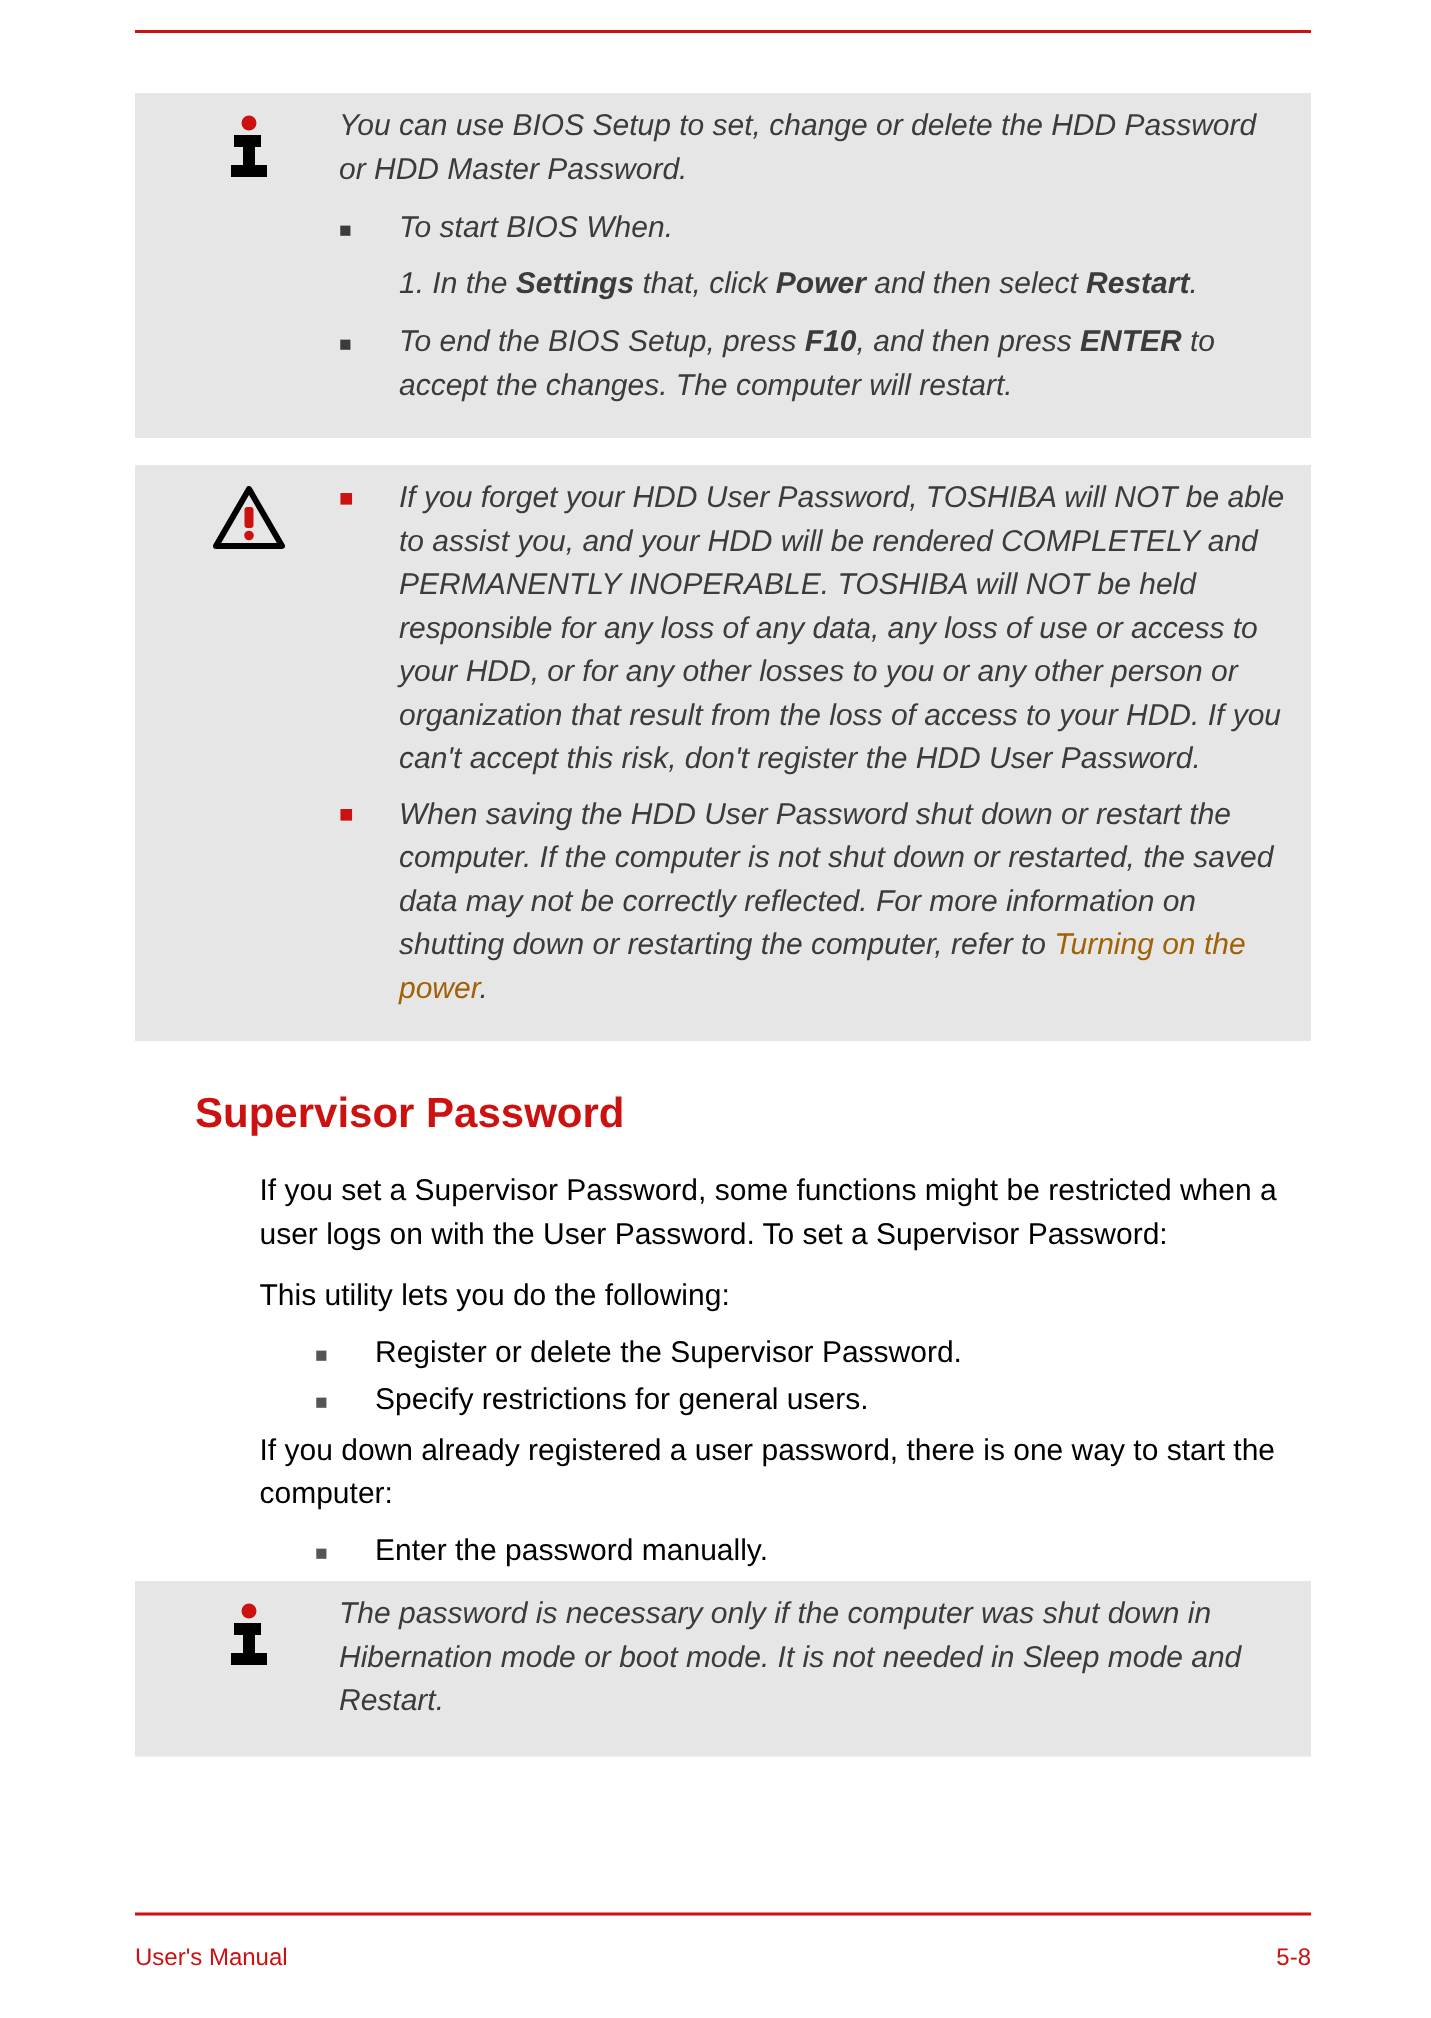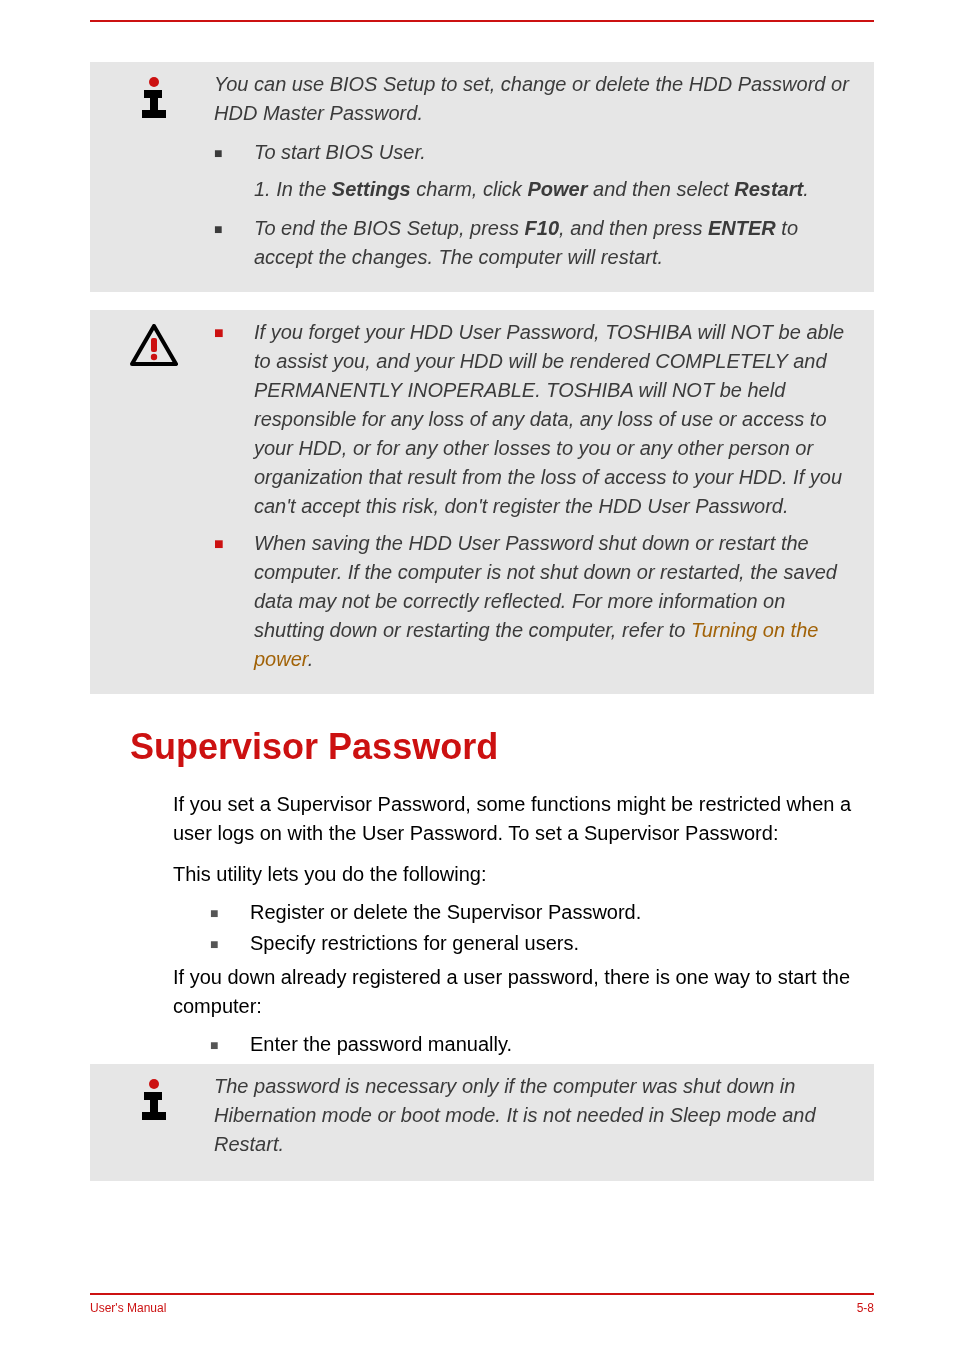--- a/index.html
+++ b/index.html
@@ -17,21 +17,21 @@
   }
   .top-rule {
     border-top: 2px solid #c11;
     margin-bottom: 40px;
   }
   .note-block {
     display: flex;
     align-items: flex-start;
     background: #e6e6e6;
     margin-bottom: 18px;
-    padding: 8px 16px 12px 4px;
+    padding: 8px 16px 12px 16px;
   }
   .note-block .icon-col {
     flex: 0 0 120px;
     display: flex;
     justify-content: center;
     padding-top: 6px;
   }
   .note-block .content-col {
     flex: 1;
     color: #3b3b3b;
@@ -54,46 +54,46 @@
   }
   .sub-step {
     margin-left: 40px;
     margin-bottom: 10px;
   }
   .warn-bullet .sq { color: #c11; font-size: 16px; padding-top: 3px; }
   .link { color: #a16207; }
   .h2 {
     color: #c11;
     font-weight: 900;
-    font-size: 36px;
+    font-size: 28px;
     margin: 32px 0 22px 40px;
   }
   .body-text {
     margin-left: 83px;
     margin-right: 10px;
     line-height: 1.45;
     margin-bottom: 12px;
   }
   .body-bold { font-weight: bold; }
   .plain-bullets {
     margin-left: 120px;
     margin-bottom: 6px;
   }
   .plain-bullets .bullet-row .sq { flex: 0 0 40px; font-size: 14px; padding-top: 4px; color: #555;}
   .footer {
     position: absolute;
     bottom: 30px;
     left: 90px;
     right: 80px;
     border-top: 2px solid #c11;
-    padding-top: 6px;
+    padding-top: 20px;
     display: flex;
     justify-content: space-between;
     color: #c11;
-    font-size: 12px;
+    font-size: 16px;
   }
   svg { display: block; }
 </style>
 </head>
 <body>
 
 <div class="page">
   <div class="top-rule"></div>
 
   <div class="note-block">
@@ -102,24 +102,24 @@
         <circle cx="22" cy="6" r="5" fill="#c11"></circle>
         <rect x="12" y="14" width="18" height="8" fill="#000"></rect>
         <rect x="18" y="14" width="8" height="22" fill="#000"></rect>
         <rect x="10" y="34" width="24" height="8" fill="#000"></rect>
       </svg>
     </div>
     <div class="content-col">
       <p>You can use BIOS Setup to set, change or delete the HDD Password or HDD Master Password.</p>
       <div class="bullet-row">
         <div class="sq">■</div>
-        <div class="bt">To start BIOS User.</div>
+        <div class="bt">To start BIOS When.</div>
       </div>
       <p class="sub-step">
-        <span>1. In the </span><span class="bold">Settings</span><span> charm, click </span><span class="bold">Power</span><span> and then select </span><span class="bold">Restart</span><span>.</span>
+        <span>1. In the </span><span class="bold">Settings</span><span> that, click </span><span class="bold">Power</span><span> and then select </span><span class="bold">Restart</span><span>.</span>
       </p>
       <div class="bullet-row">
         <div class="sq">■</div>
         <div class="bt">
           <span>To end the BIOS Setup, press </span><span class="bold">F10</span><span>, and then press </span><span class="bold">ENTER</span><span> to accept the changes. The computer will restart.</span>
         </div>
       </div>
     </div>
   </div>
 

